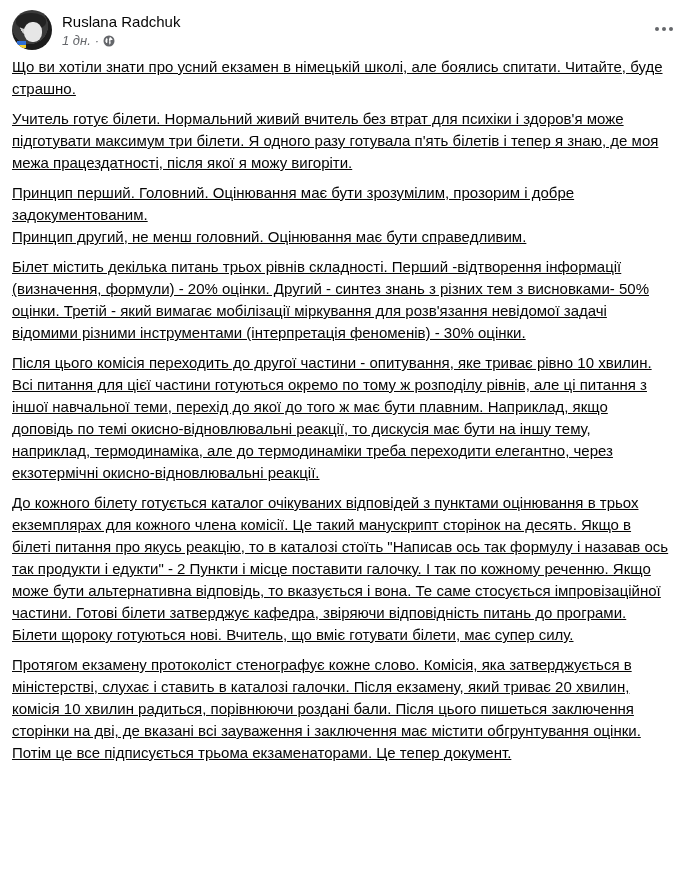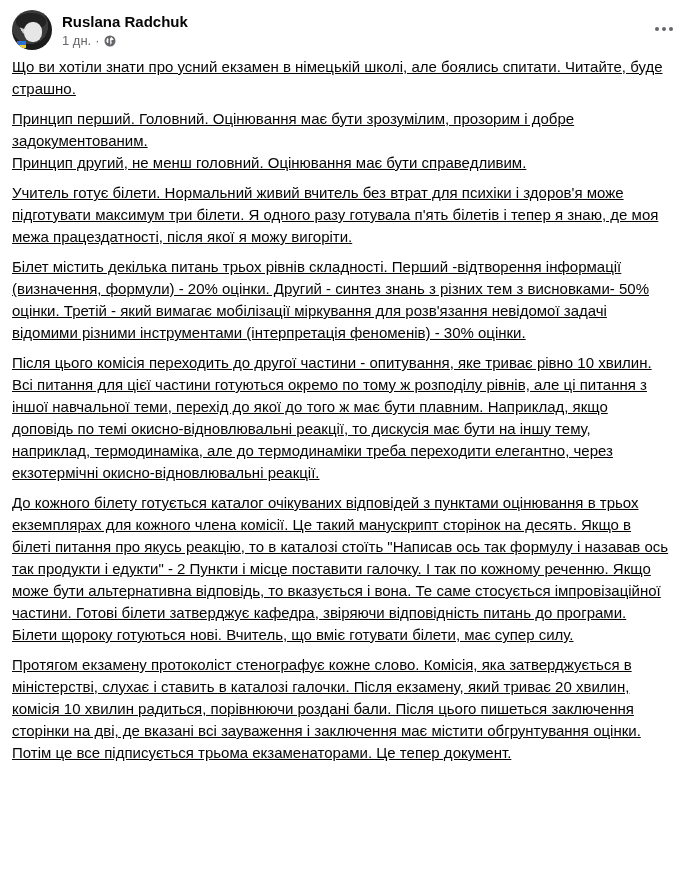--- a/index.html
+++ b/index.html
@@ -6,22 +6,22 @@
   body { width: 700px; height: 894px; overflow: hidden; font-family: "Liberation Sans", "DejaVu Sans", sans-serif; color: #050505; }
   .post { position: relative; width: 700px; height: 894px; }
   .header { position: absolute; left: 12px; top: 8px; height: 44px; display: flex; align-items: center; }
   .avatar { width: 40px; height: 40px; border-radius: 50%; background: radial-gradient(circle at 45% 40%, #f2f2f2 0 18%, #cfcfcf 19% 30%, #3a3a3a 31% 55%, #1c1c1c 56% 100%); position: relative; overflow: hidden; flex: none; }
   .avatar .hair { position: absolute; left: 4px; top: 3px; width: 30px; height: 16px; background: #222; border-radius: 50% 50% 40% 40%; }
   .avatar .face { position: absolute; left: 12px; top: 12px; width: 18px; height: 20px; background: #e6e6e6; border-radius: 45%; }
   .avatar .flag { position: absolute; left: 5px; top: 31px; width: 9px; height: 7px; }
   .avatar .flag .b { height: 3.5px; background: #2f6fd6; }
   .avatar .flag .y { height: 3.5px; background: #f3cf2a; }
   .meta { margin-left: 10px; display: flex; flex-direction: column; }
-  .name { font-weight: bold; font-size: 15px; line-height: 19px; color: #050505; text-align: right; }
-  .sub { display: flex; align-items: center; font-size: 13px; line-height: 17px; color: #65676b; margin-top: 1px; }
+  .name { font-weight: normal; font-size: 15px; line-height: 19px; color: #050505; text-align: right; }
+  .sub { display: flex; align-items: center; font-size: 13px; line-height: 17px; color: #65676b; margin-top: 1px; font-style: italic; }
   .sub .dot { margin: 0 4px; }
   .globe { width: 12px; height: 12px; display: inline-block; }
   .more { position: absolute; left: 652px; top: 20px; width: 24px; height: 18px; display: flex; align-items: center; justify-content: center; gap: 3px; cursor: pointer; }
   .more span { width: 4px; height: 4px; border-radius: 50%; background: #65676b; display: block; }
   .body { position: absolute; left: 12px; top: 56px; width: 680px; font-size: 15px; line-height: 22px; color: #050505; }
   .body p { margin: 0 0 8px 0; white-space: pre-line; text-decoration: underline; }
 </style>
 </head>
 <body>
 
@@ -53,26 +53,26 @@
 
   <div class="more">
     <span></span>
     <span></span>
     <span></span>
   </div>
 
   <div class="body">
     <p>Що ви хотіли знати про усний екзамен в німецькій школі, але боялись спитати. Читайте, буде
 страшно.</p>
+    <p>Учитель готує білети. Нормальний живий вчитель без втрат для психіки і здоров'я може
+підготувати максимум три білети. Я одного разу готувала п'ять білетів і тепер я знаю, де моя
+межа працездатності, після якої я можу вигоріти.</p>
     <p>Принцип перший. Головний. Оцінювання має бути зрозумілим, прозорим і добре
 задокументованим.
 Принцип другий, не менш головний. Оцінювання має бути справедливим.</p>
-    <p>Учитель готує білети. Нормальний живий вчитель без втрат для психіки і здоров'я може
-підготувати максимум три білети. Я одного разу готувала п'ять білетів і тепер я знаю, де моя
-межа працездатності, після якої я можу вигоріти.</p>
     <p>Білет містить декілька питань трьох рівнів складності. Перший -відтворення інформації
 (визначення, формули) - 20% оцінки. Другий - синтез знань з різних тем з висновками- 50%
 оцінки. Третій - який вимагає мобілізації міркування для розв'язання невідомої задачі
 відомими різними інструментами (інтерпретація феноменів) - 30% оцінки.</p>
     <p>Після цього комісія переходить до другої частини - опитування, яке триває рівно 10 хвилин.
 Всі питання для цієї частини готуються окремо по тому ж розподілу рівнів, але ці питання з
 іншої навчальної теми,  перехід до  якої до того ж має бути плавним. Наприклад, якщо
 доповідь по темі окисно-відновлювальні реакції, то дискусія має бути на іншу тему,
 наприклад, термодинаміка, але до термодинаміки треба переходити елегантно, через
 екзотермічні окисно-відновлювальні реакції.</p>

